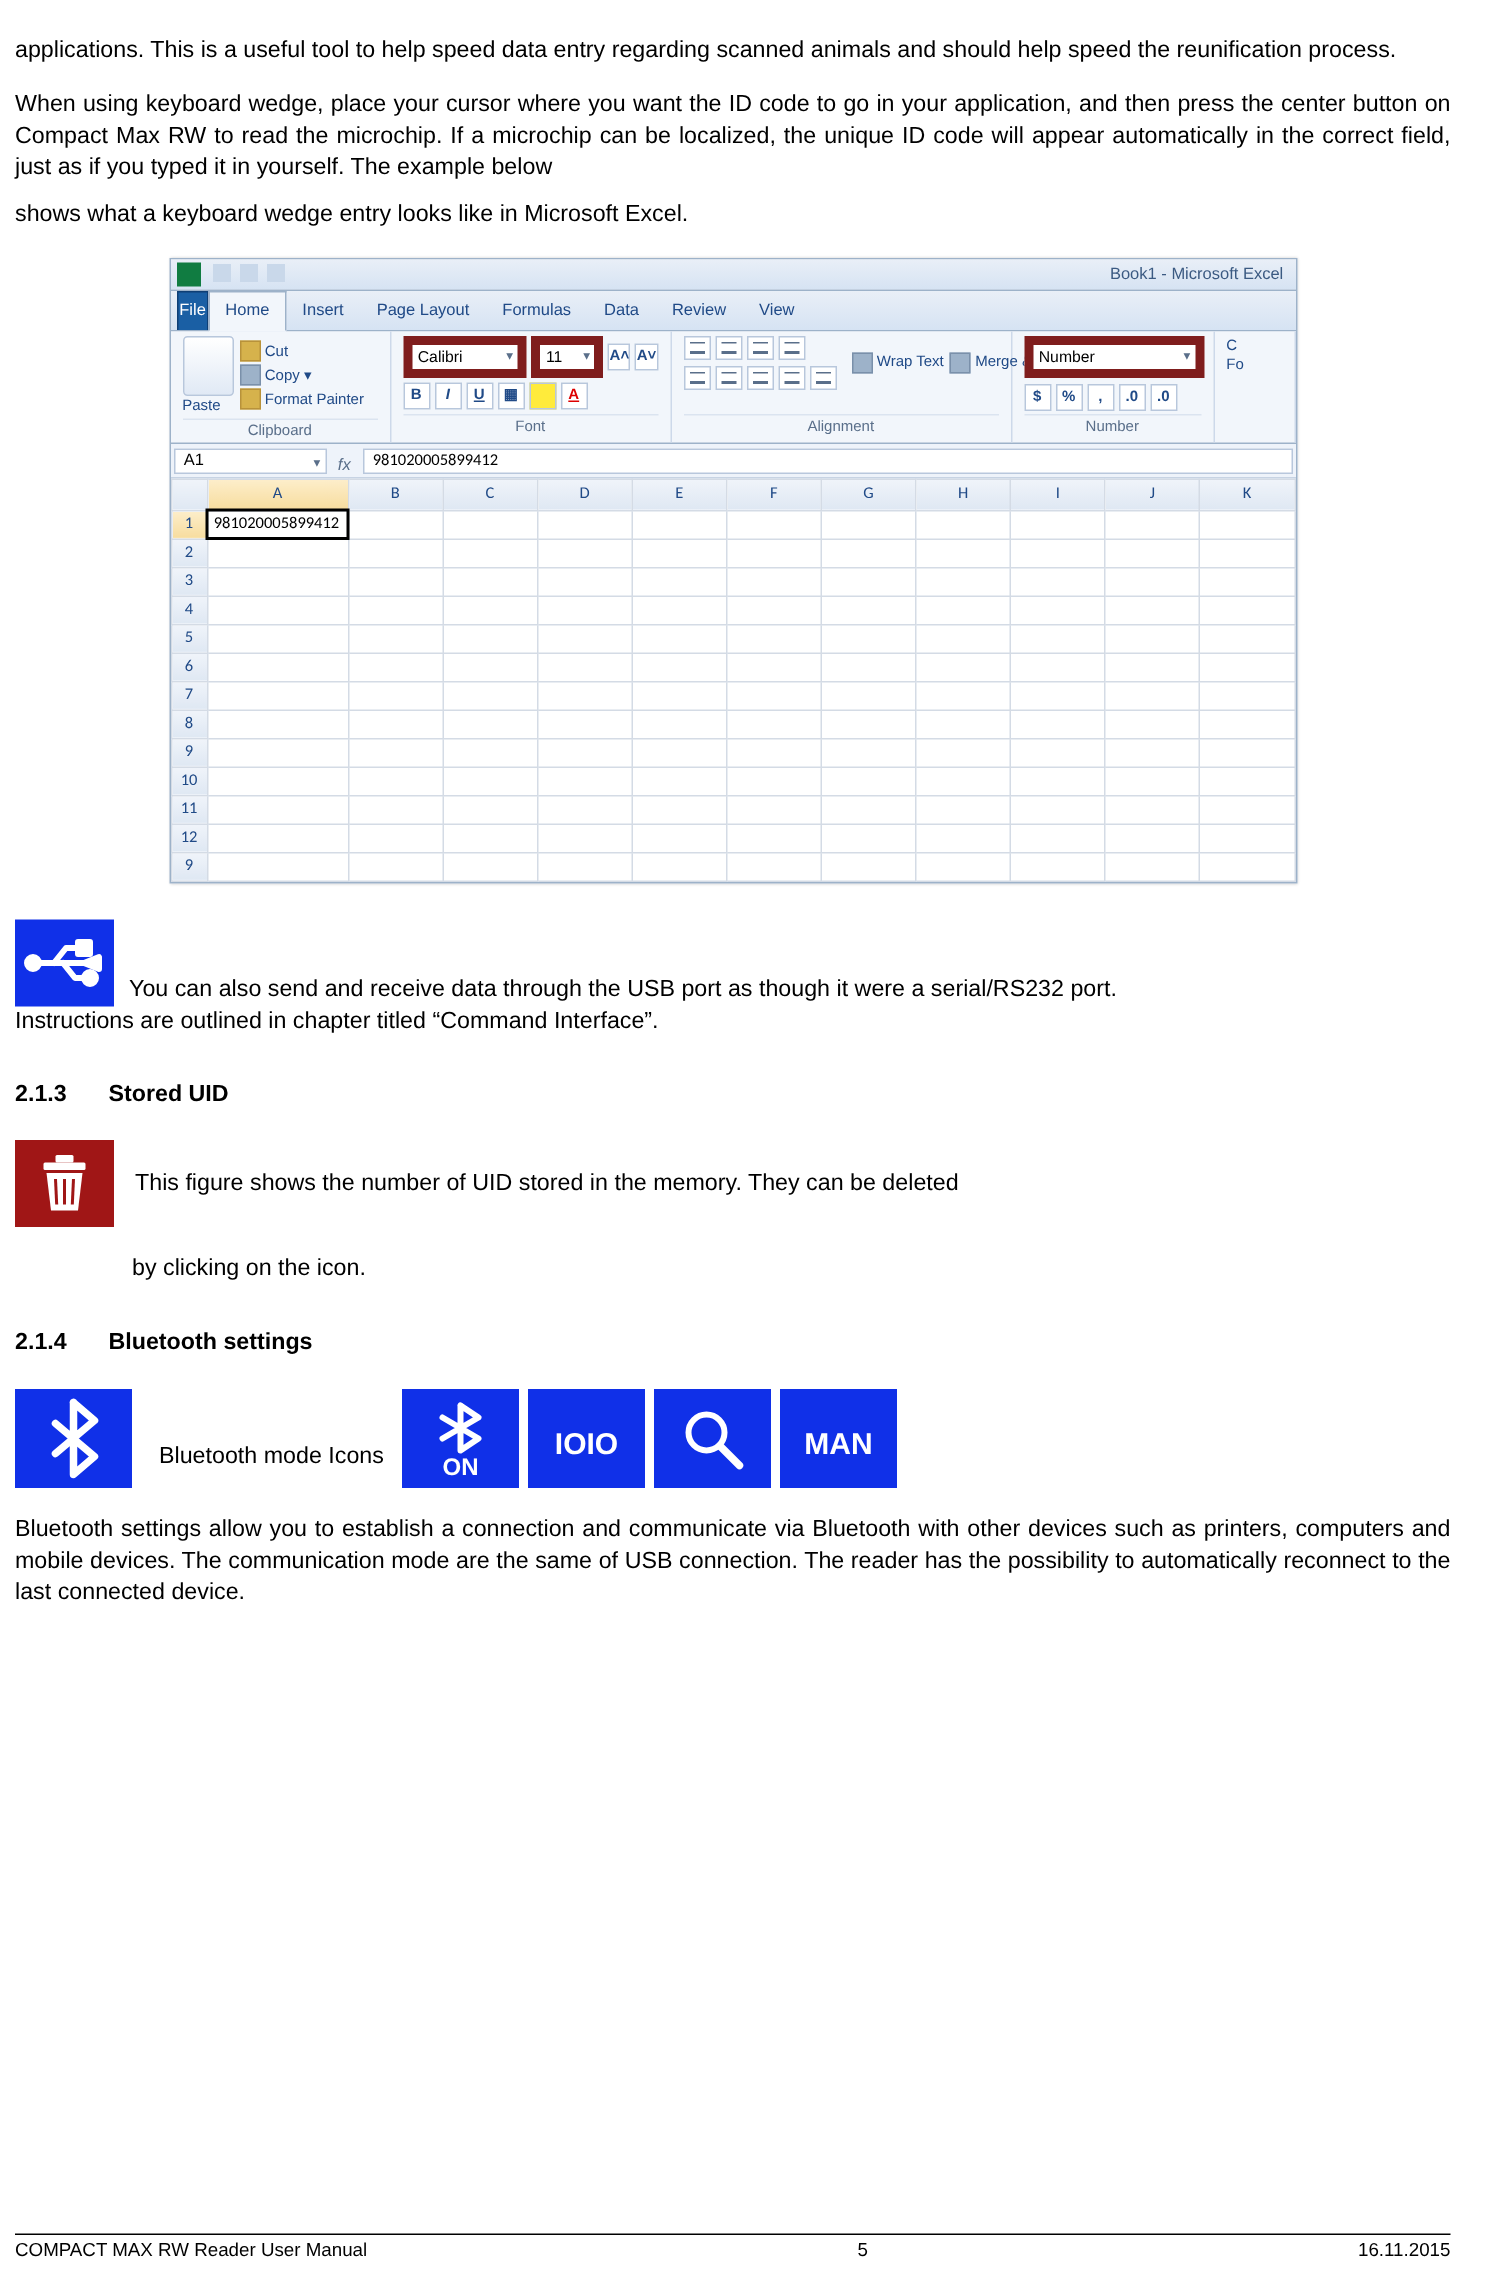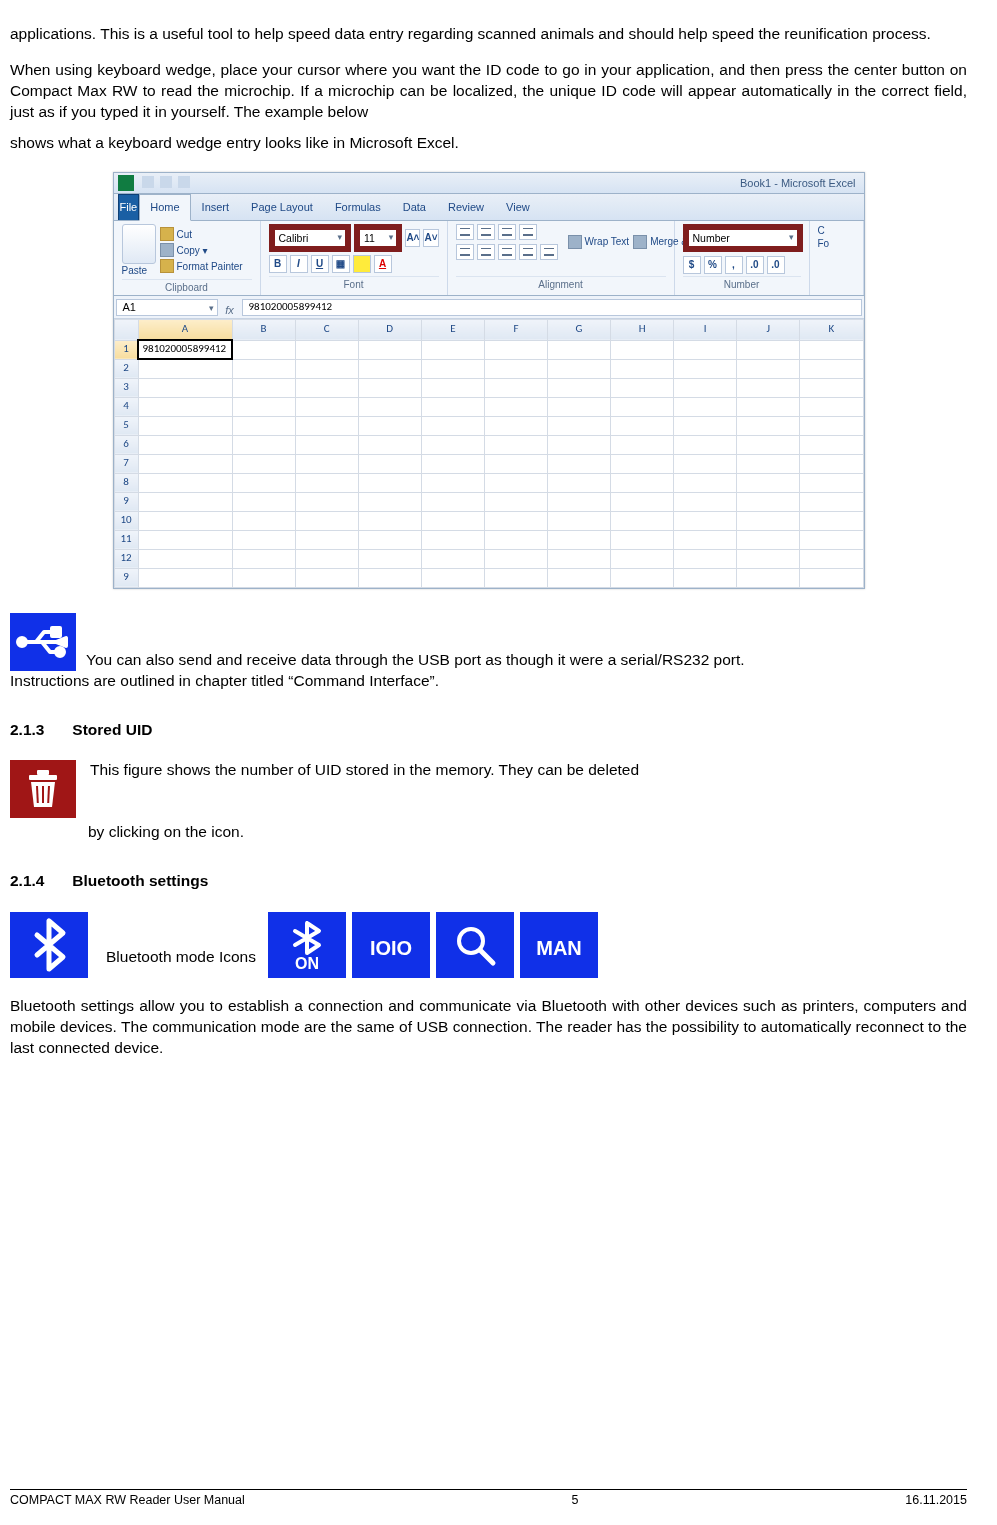--- a/index.html
+++ b/index.html
@@ -65,21 +65,21 @@
   .selcol{background:linear-gradient(#fdeecb,#f7dd9f)!important}
   .selrow{background:linear-gradient(#fdeecb,#f7dd9f)!important}
   
   .sq-icon{display:inline-block;width:66px;height:58px;background:#1030e8;vertical-align:bottom;margin-right:6px;position:relative;color:#fff}
   .sq-icon.big{width:78px;height:66px}
   .sq-icon svg{position:absolute;left:50%;top:50%;transform:translate(-50%,-50%)}
   .sq-icon.trash{background:#a01616}
   .usb-svg{stroke:#fff;stroke-width:4;fill:none;stroke-linecap:round;stroke-linejoin:round}
   .ioio-sm{font-family:Arial;font-weight:600;font-size:20px;fill:#fff}
   .with-base{vertical-align:bottom}
-  .stored-row{display:flex;align-items:flex-start;gap:8px;margin-bottom:4px}
+  .stored-row{display:flex;align-items:center;gap:8px;margin-bottom:18px}
   .stored-text{flex:1;text-align:justify}
   .stored-cont{margin-left:78px}
   .bt-row{display:flex;align-items:flex-end;gap:12px;margin-bottom:18px}
   .bt-label{padding-bottom:10px}
   .bt-icons{display:flex;gap:6px}
   .bt-icons .sq-icon{width:78px;height:66px;margin:0}
   .bt-on-text{font-family:Arial;font-weight:600;font-size:16px;fill:#fff}
   .footer{position:absolute;left:10px;right:10px;bottom:6px;border-top:1px solid #000;padding-top:2px;display:flex;justify-content:space-between;font-size:12.5px}
 </style>
 </head>

